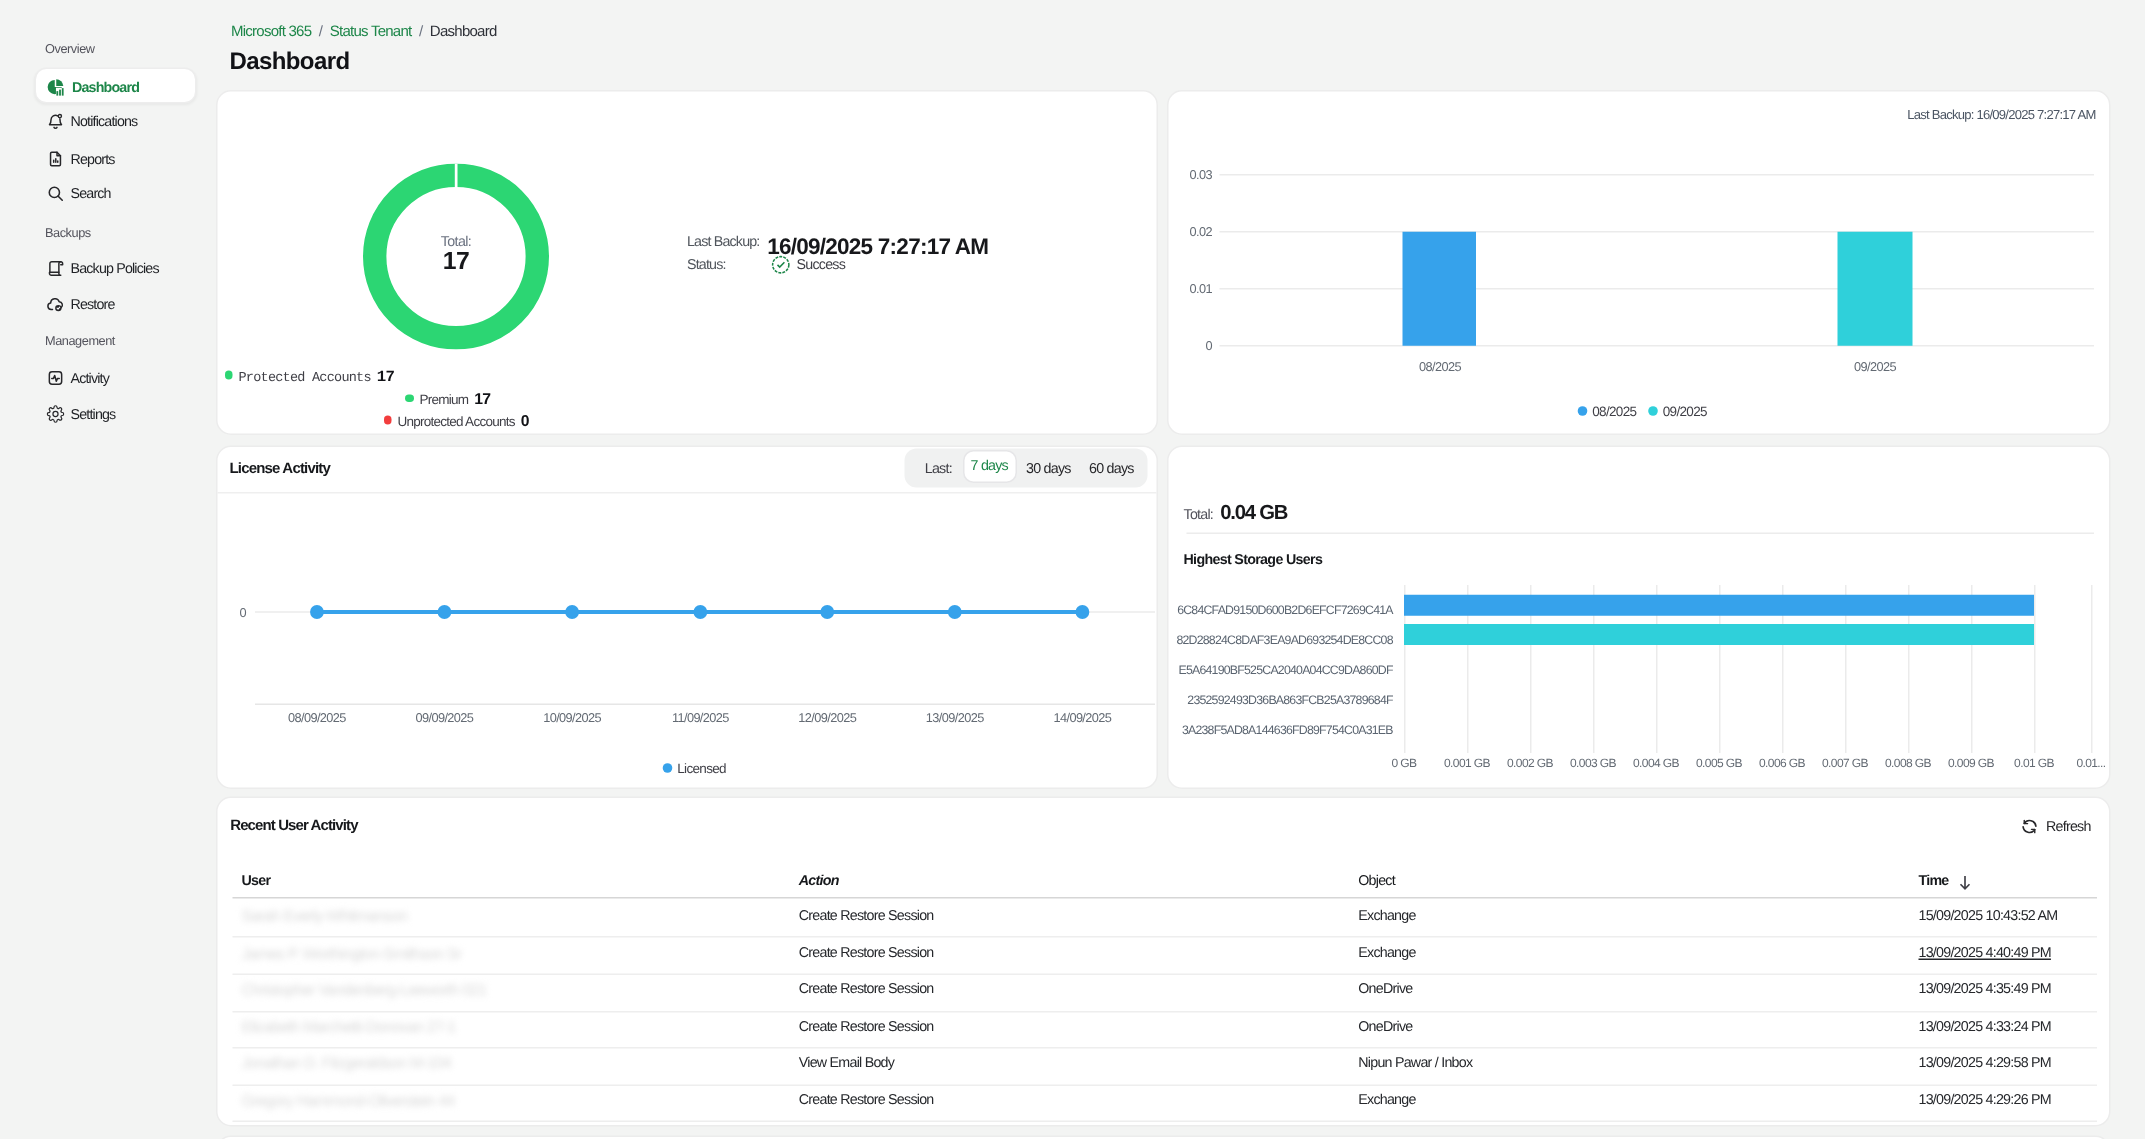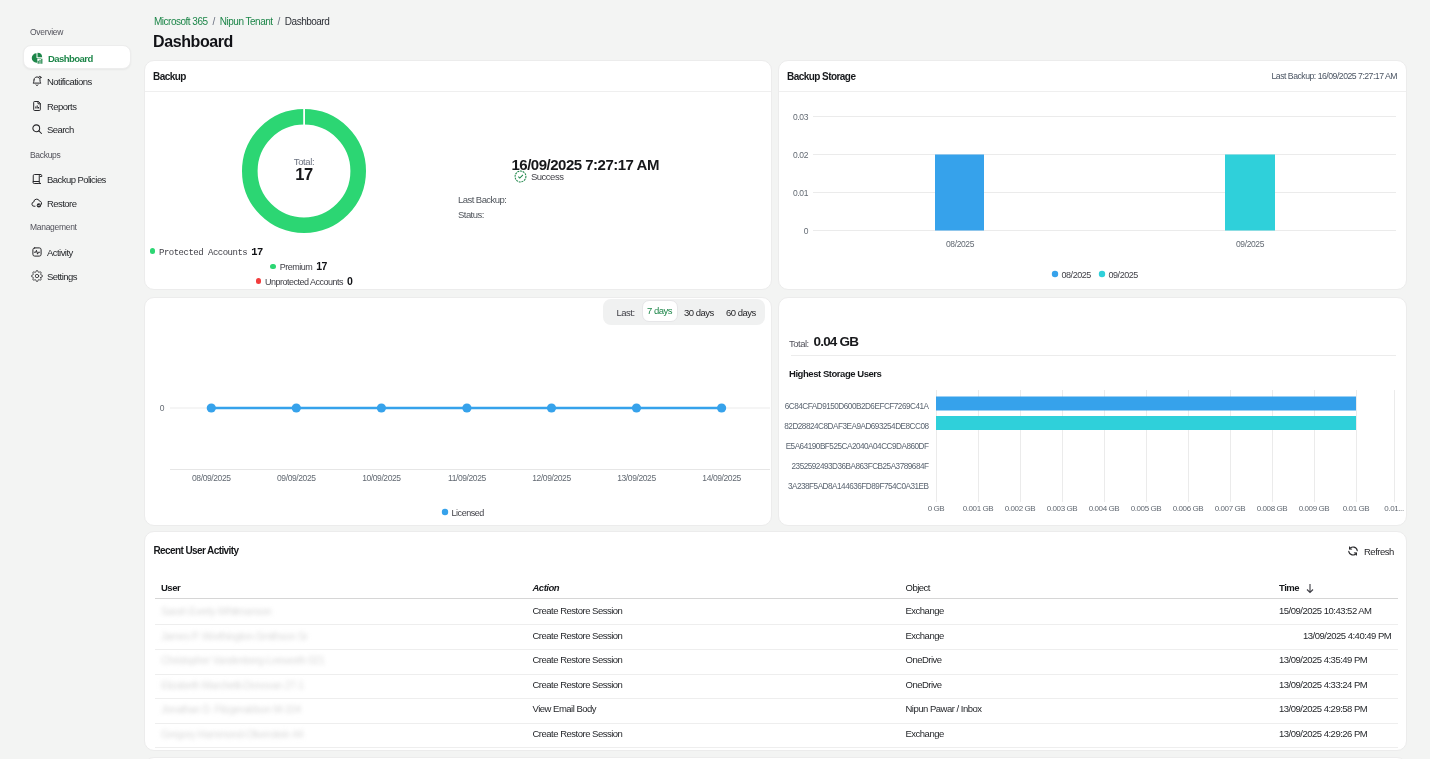--- a/index.html
+++ b/index.html
@@ -16,21 +16,21 @@
 .navitem .ico { position:absolute; left:8px; top:6px; width:12px; height:12px; }
 .navitem .txt { position:absolute; left:24px; top:7px; }
 .navitem.active { background:#fff; border-radius:8px; box-shadow:0 1px 2px rgba(0,0,0,0.05); border:1px solid #ededed; color:#1d8649; font-weight:700; }
 .bc { position:absolute; top:16px; font-size:10px; letter-spacing:-0.5px; }
 .bc a { color:#1d8649; text-decoration:none; }
 .bcsep { color:#6b7280; margin:0 5px; }
 h1 { position:absolute; left:153px; top:33px; font-size:16px; letter-spacing:-0.4px; font-weight:700; color:#111216; }
 .legrow { white-space:nowrap; font-size:9px; letter-spacing:-0.5px; color:#3f3f46; }
 .dot { display:inline-block; width:5.5px; height:5.5px; border-radius:50%; vertical-align:middle; margin-right:4px; margin-top:-2px; }
 .val { font-weight:700; color:#111216; font-size:10.5px; letter-spacing:-0.5px; margin-left:4px; }
-.ilabel { font-size:9.5px; letter-spacing:-0.55px; color:#50555c;margin-top:38px; }
+.ilabel { font-size:9.5px; letter-spacing:-0.55px; color:#50555c; }
 </style>
 </head>
 <body>
 <div id="sidebar">
   <div class="navlabel" style="top:26.5px;">Overview</div>
   <div class="navitem active" style="top:45px;">
     <svg class="ico" style="left:7px; top:6px;" width="12" height="12" viewBox="0 0 24 24">
       <path fill="#1d8649" d="M11 12 V2.5 A9.5 9.5 0 1 0 20.5 12 Z"></path>
       <path fill="#1d8649" d="M13 10.5 V1.6 A9.4 9.4 0 0 1 22.4 10.5 Z"></path>
       <rect x="12.6" y="13" width="11.4" height="11" fill="#fff"></rect>
@@ -90,50 +90,44 @@
   </div>
   <div class="navitem" style="top:263.8px;">
     <svg class="ico" viewBox="0 0 24 24" fill="none" stroke="#27272a" stroke-width="1.6" stroke-linecap="round" stroke-linejoin="round">
         <circle cx="12" cy="12" r="3.4"></circle>
         <path d="M19.4 15a1.65 1.65 0 0 0 .33 1.82l.06.06a2 2 0 1 1-2.83 2.83l-.06-.06a1.65 1.65 0 0 0-1.82-.33 1.65 1.65 0 0 0-1 1.51V21a2 2 0 1 1-4 0v-.09A1.65 1.65 0 0 0 9 19.4a1.65 1.65 0 0 0-1.82.33l-.06.06a2 2 0 1 1-2.83-2.83l.06-.06a1.65 1.65 0 0 0 .33-1.82 1.65 1.65 0 0 0-1.51-1H3a2 2 0 1 1 0-4h.09A1.65 1.65 0 0 0 4.6 9a1.65 1.65 0 0 0-.33-1.82l-.06-.06a2 2 0 1 1 2.83-2.83l.06.06a1.65 1.65 0 0 0 1.82.33H9a1.65 1.65 0 0 0 1-1.51V3a2 2 0 1 1 4 0v.09a1.65 1.65 0 0 0 1 1.51 1.65 1.65 0 0 0 1.82-.33l.06-.06a2 2 0 1 1 2.83 2.83l-.06.06a1.65 1.65 0 0 0-.33 1.82V9a1.65 1.65 0 0 0 1.51 1H21a2 2 0 1 1 0 4h-.09a1.65 1.65 0 0 0-1.51 1z"></path>
       </svg>
     <span class="txt">Settings</span>
   </div>
 </div>
 
-<div class="bc" style="left:154px;"><a>Microsoft 365</a><span class="bcsep">/</span><a>Nipun Tenant</a><span class="bcsep">/</span><span style="color:#2e3138;">Dashboard</span></div>
+<div class="bc" style="left:154px;"><a>Microsoft 365</a><span class="bcsep">/</span><a>Status Tenant</a><span class="bcsep">/</span><span style="color:#2e3138;">Dashboard</span></div>
 <h1>Dashboard</h1>
 
 <div class="card" id="cardA" style="left:144px; top:60px; width:628px; height:230px;">
-  <div class="chdr">
-      <div class="ctitle">Backup</div>
-    </div>
   <svg class="abs" style="left:97px; top:48px;" width="124" height="124" viewBox="0 0 124 124">
     <circle cx="62" cy="62" r="54.2" fill="none" stroke="#2cd673" stroke-width="15.6"></circle>
     <rect x="61.2" y="0" width="1.8" height="17" fill="#fff"></rect>
   </svg>
   <div class="abs" style="left:97px; top:94.5px; width:124px; text-align:center; font-size:9.5px; letter-spacing:-0.4px; color:#6b7280;">Total:</div>
   <div class="abs" style="left:97px; top:103.5px; width:124px; text-align:center; font-size:16.5px; font-weight:700; letter-spacing:-0.4px; color:#17181b;">17</div>
   <div class="abs legrow" style="top:184.5px; left:4.5px; width:304px; text-align:left;font-family:Liberation Mono, monospace;"><span class="dot" style="background:#2cd673;"></span>Protected Accounts<span class="val">17</span></div>
   <div class="abs legrow" style="top:199px; left:1.5px; width:304px; text-align:center;"><span class="dot" style="background:#2cd673;"></span>Premium<span class="val">17</span></div>
   <div class="abs legrow" style="top:213.5px; left:7px; width:304px; text-align:center;"><span class="dot" style="background:#f23d3d;"></span>Unprotected Accounts<span class="val">0</span></div>
   <div class="abs ilabel" style="left:313px; top:95px;">Last Backup:</div>
   <div class="abs" style="left:366.5px; top:95px; font-size:15px; letter-spacing:-0.5px; font-weight:700; color:#17181b;">16/09/2025 7:27:17 AM</div>
   <div class="abs ilabel" style="left:313px; top:110px;">Status:</div>
   <svg class="abs" style="left:369px; top:108.5px;" width="13" height="13" viewBox="0 0 24 24" fill="none" stroke="#1d8649" stroke-width="1.9">
       <circle cx="12" cy="12" r="10" stroke-dasharray="3.6 1.4"></circle>
       <path d="M8 12.2 l2.7 2.7 L16.5 9"></path>
     </svg>
   <div class="abs" style="left:386px; top:110px; font-size:9.5px; letter-spacing:-0.5px; color:#3f3f46;">Success</div>
 </div>
 
 <div class="card" id="cardB" style="left:778px; top:60px; width:629px; height:230px;">
-  <div class="chdr">
-      <div class="ctitle">Backup Storage</div>
-    </div>
   <div class="abs" style="right:9px; top:9.5px; font-size:8.7px; letter-spacing:-0.5px; color:#4b5563;">Last Backup: 16/09/2025 7:27:17 AM</div>
   <svg class="abs" style="left:0; top:0;" width="629" height="226" viewBox="0 0 629 226">
     <g stroke="#ebebeb" stroke-width="1">
       <line x1="34" y1="55.5" x2="617" y2="55.5"></line>
       <line x1="34" y1="93.5" x2="617" y2="93.5"></line>
       <line x1="34" y1="131.5" x2="617" y2="131.5"></line>
       <line x1="34" y1="169.5" x2="617" y2="169.5"></line>
     </g>
     <g font-size="8.5" letter-spacing="-0.4" fill="#636a73" text-anchor="end">
       <text x="29" y="58.5">0.03</text>
@@ -148,20 +142,23 @@
       <text x="471" y="186">09/2025</text>
     </g>
     <circle cx="276" cy="213" r="3.2" fill="#36a2eb"></circle>
     <text x="282.5" y="216.5" font-size="9" letter-spacing="-0.45" fill="#3f3f46">08/2025</text>
     <circle cx="323" cy="213" r="3.2" fill="#2fd0da"></circle>
     <text x="329.5" y="216.5" font-size="9" letter-spacing="-0.45" fill="#3f3f46">09/2025</text>
   </svg>
 </div>
 
 <div class="card" id="cardC" style="left:144px; top:296.5px; width:628px; height:229px;">
+  <div class="chdr">
+      <div class="ctitle">License Activity</div>
+    </div>
   <div class="abs" style="left:458px; top:1px; width:162px; height:26px; background:#f0f1f1; border-radius:8px;"></div>
   <div class="abs" style="left:471.5px; top:9px; font-size:9.5px; letter-spacing:-0.5px; color:#3f3f46;">Last:</div>
   <div class="abs" style="left:496.5px; top:2.5px; width:36px; height:22px; background:#fff; border:1px solid #e6e6e8; border-radius:7px; text-align:center; line-height:20px; font-size:9.5px; letter-spacing:-0.5px; color:#1d8649;">7 days</div>
   <div class="abs" style="left:539px; top:9px; font-size:9.5px; letter-spacing:-0.5px; color:#27272a;">30 days</div>
   <div class="abs" style="left:581px; top:9px; font-size:9.5px; letter-spacing:-0.5px; color:#27272a;">60 days</div>
   <svg class="abs" style="left:0; top:30.5px;" width="628" height="194" viewBox="0 0 628 194">
     <text x="19" y="83" font-size="8.5" letter-spacing="-0.4" fill="#636a73" text-anchor="end">0</text>
     <line x1="25" y1="80" x2="625" y2="80" stroke="#ebebeb" stroke-width="1"></line>
     <line x1="25" y1="141.5" x2="625" y2="141.5" stroke="#e6e6e6" stroke-width="1"></line>
     <line x1="66.3" y1="80" x2="576.6" y2="80" stroke="#36a2eb" stroke-width="2.6"></line>
@@ -255,21 +252,21 @@
   <div class="abs" style="left:10px; top:166px; width:1243px; border-top:1px solid #eeeeee;"></div>
   <div class="abs" style="left:10px; top:190.5px; width:1243px; border-top:1px solid #eeeeee;"></div>
   <div class="abs" style="left:10px; top:214.5px; width:1243px; border-top:1px solid #eeeeee;"></div>
 <div class="abs t" style="left: 16px; top: 72.5px; color: rgb(217, 217, 217); filter: blur(2.3px); font-size: 10.5px;">Sarah Everly-Whitmanson</div>
     <div class="abs t" style="left: 387.5px; top: 72.5px;">Create Restore Session</div>
     <div class="abs t" style="left: 760.5px; top: 72.5px;">Exchange</div>
     <div class="abs t" style="left: 1134px; top: 72.5px;">15/09/2025 10:43:52 AM</div>
     <div class="abs t" style="left: 16px; top: 97.5px; color: rgb(217, 217, 217); filter: blur(2.3px); font-size: 10.5px;">James P. Worthington-Smithson Sr</div>
     <div class="abs t" style="left: 387.5px; top: 97.5px;">Create Restore Session</div>
     <div class="abs t" style="left: 760.5px; top: 97.5px;">Exchange</div>
-    <div class="abs t" style="left: 1158px; top: 97.5px;">13/09/2025 4:40:49 PM</div>
+    <div class="abs t" style="left: 1134px; top: 97.5px; text-decoration: underline;">13/09/2025 4:40:49 PM</div>
     <div class="abs t" style="left: 16px; top: 122px; color: rgb(217, 217, 217); filter: blur(2.3px); font-size: 10.5px;">Christopher Vandenberg-Leeworth 021</div>
     <div class="abs t" style="left: 387.5px; top: 122px;">Create Restore Session</div>
     <div class="abs t" style="left: 760.5px; top: 122px;">OneDrive</div>
     <div class="abs t" style="left: 1134px; top: 122px;">13/09/2025 4:35:49 PM</div>
     <div class="abs t" style="left: 16px; top: 146.5px; color: rgb(217, 217, 217); filter: blur(2.3px); font-size: 10.5px;">Elizabeth Marchetti-Donovan 27-1</div>
     <div class="abs t" style="left: 387.5px; top: 146.5px;">Create Restore Session</div>
     <div class="abs t" style="left: 760.5px; top: 146.5px;">OneDrive</div>
     <div class="abs t" style="left: 1134px; top: 146.5px;">13/09/2025 4:33:24 PM</div>
     <div class="abs t" style="left: 16px; top: 171px; color: rgb(217, 217, 217); filter: blur(2.3px); font-size: 10.5px;">Jonathan D. Fitzgeraldson M-104</div>
     <div class="abs t" style="left: 387.5px; top: 171px;">View Email Body</div>

